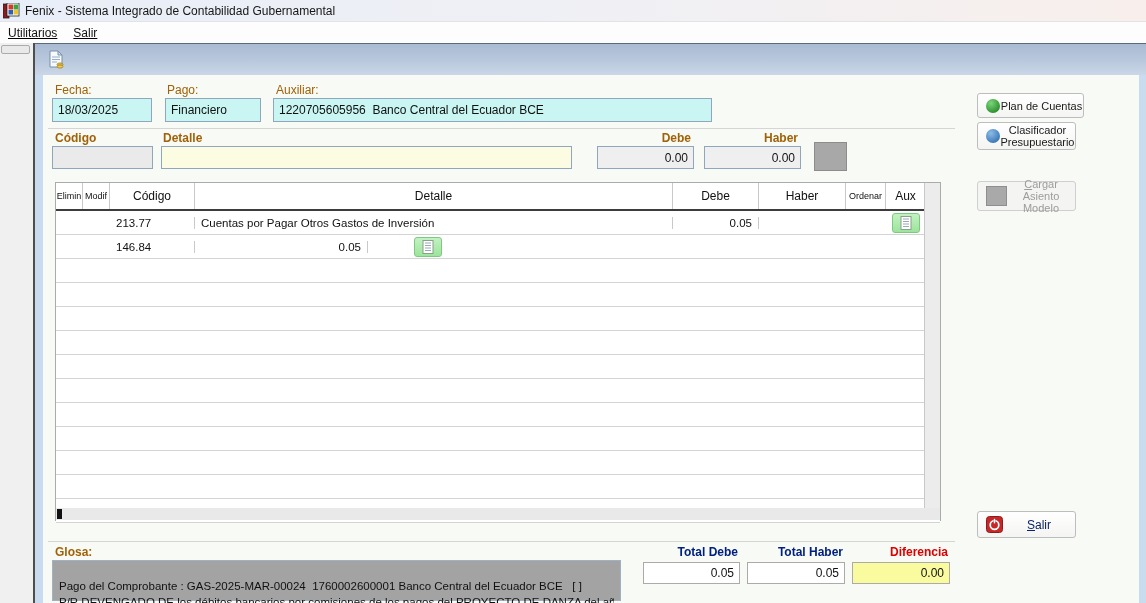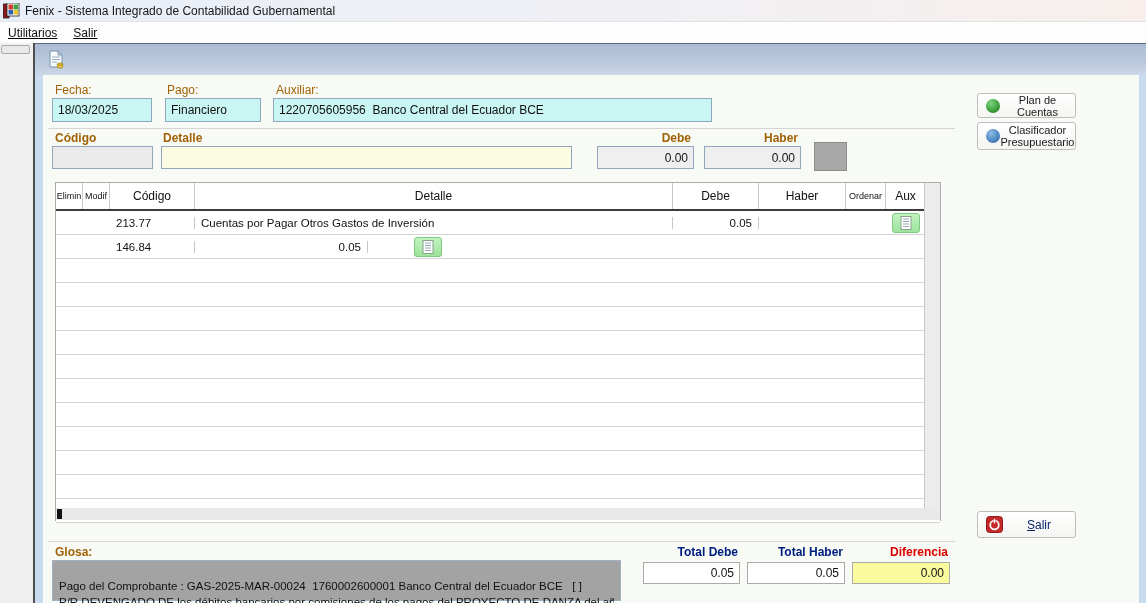--- a/index.html
+++ b/index.html
@@ -147,33 +147,40 @@
   <div class="abs field yellowish" style="left:161px;top:146px;width:411px;height:23px;"></div>
 
   <div class="abs lbl b" style="left:597px;top:131px;width:94px;text-align:right;">Debe</div>
   <div class="abs field lightgray num" style="left:597px;top:146px;width:97px;height:23px;">0.00</div>
 
   <div class="abs lbl b" style="left:704px;top:131px;width:94px;text-align:right;">Haber</div>
   <div class="abs field lightgray num" style="left:704px;top:146px;width:97px;height:23px;">0.00</div>
 
   <div class="abs" style="left:814px;top:142px;width:33px;height:29px;background:#A8A8A8;border:1px solid #8C8C8C;"></div>
 
-  <div class="abs side-btn" style="left:977px;top:93px;width:99px;height:25px;">
+  <div class="abs side-btn" style="left:977px;top:93px;width:107px;height:25px;">
     <span class="sphere green"></span>
     <span class="cap">Plan de Cuentas</span>
   </div>
 
   <div class="abs side-btn" style="left:977px;top:122px;width:99px;height:28px;">
     <span class="sphere blue"></span>
     <span class="cap">
       <span style="display:block;">Clasificador</span>
       <span style="display:block;">Presupuestario</span>
     </span>
   </div>
 
+  <div class="abs side-btn disabled" style="left:977px;top:181px;width:99px;height:30px;">
+    <span class="gray-square"></span>
+    <span class="cap">
+      <span class="u-first" style="display:block;">Cargar Asiento</span>
+      <span style="display:block;">Modelo</span>
+    </span>
+  </div>
 
   <div class="abs side-btn" style="left:977px;top:511px;width:99px;height:27px;">
     <svg style="margin-left:8px;flex:0 0 auto;" width="17" height="17" viewBox="0 0 17 17">
       <rect x="0.5" y="0.5" width="16" height="16" rx="3" fill="#C62828" stroke="#8E1B1B"></rect>
       <circle cx="8.5" cy="9" r="4.3" fill="none" stroke="#fff" stroke-width="1.7"></circle>
       <rect x="7.6" y="2.4" width="1.8" height="5.2" fill="#C62828"></rect>
       <rect x="7.8" y="2.8" width="1.4" height="4.6" fill="#fff"></rect>
     </svg>
     <span class="cap u-first" id="salir-caption">Salir</span>
   </div>

